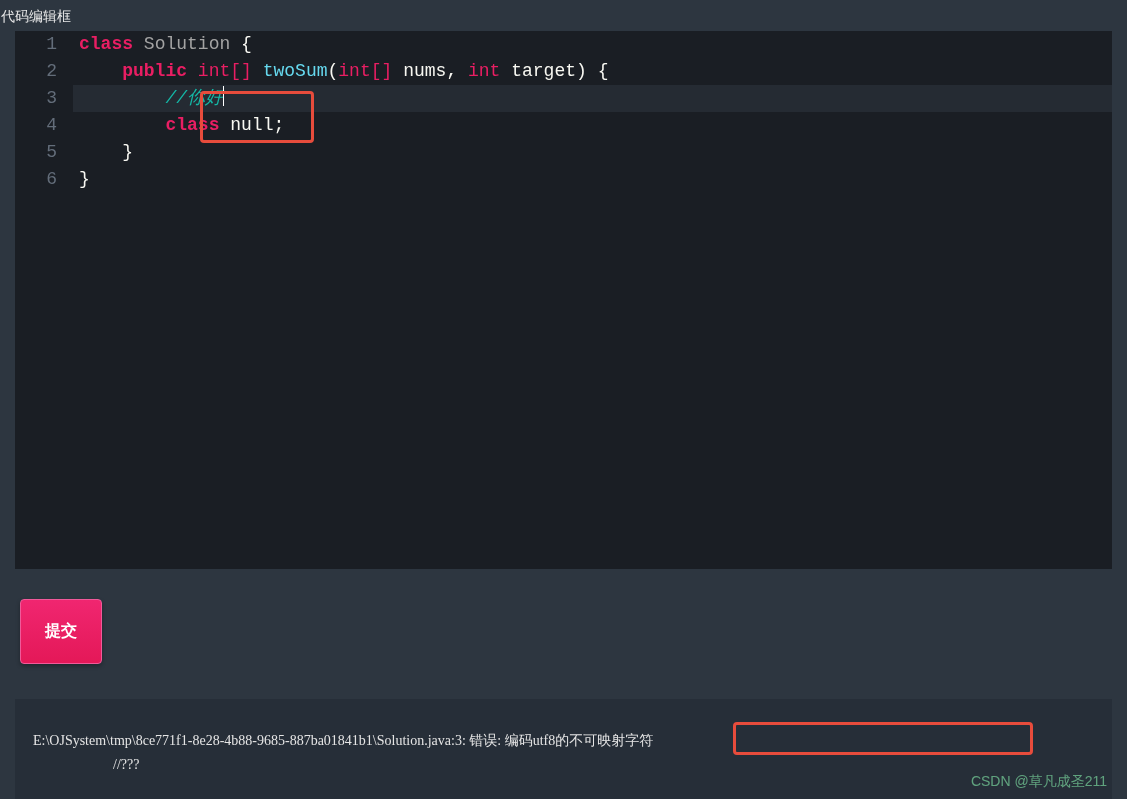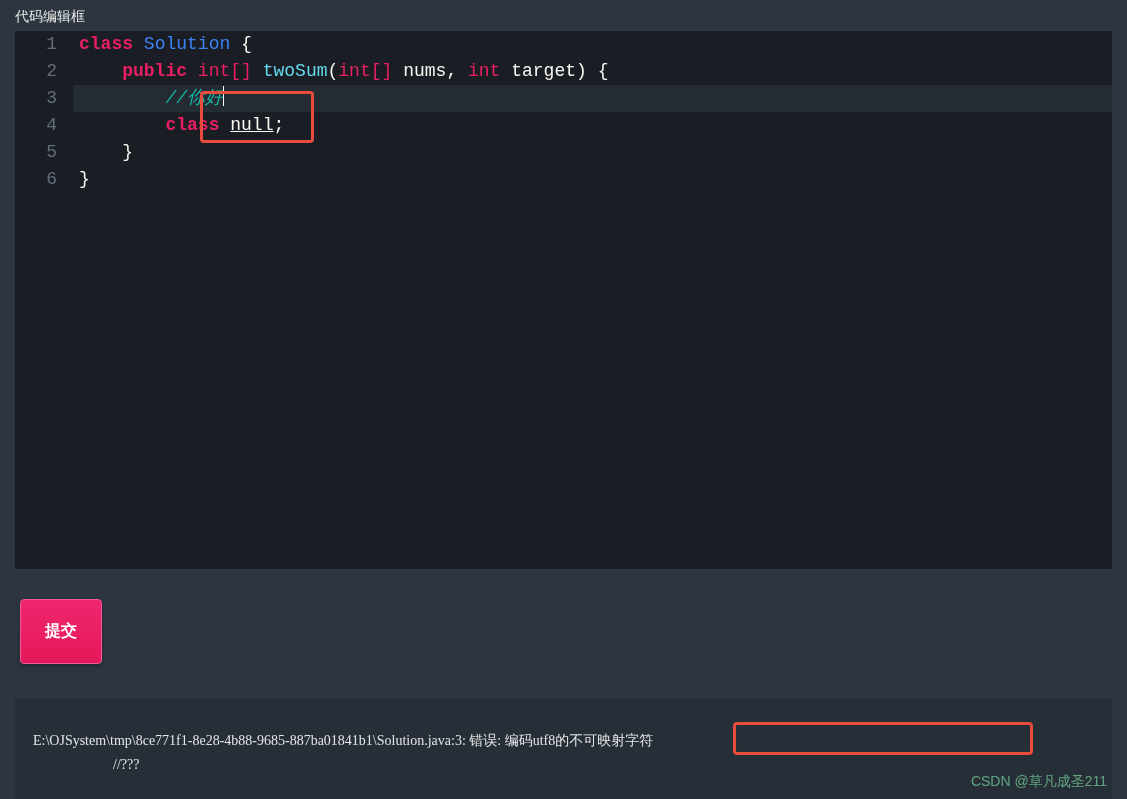--- a/index.html
+++ b/index.html
@@ -12,21 +12,21 @@
       font-family: 'Consolas', 'Monaco', 'Courier New', monospace;
       color: #d4d4d4;
       width: 1127px;
       height: 799px;
       overflow: hidden;
       position: relative;
     }
     .panel-title {
       color: #e8e8e8;
       font-size: 14px;
-      padding: 8px 15px 5px 15px;
+      padding: 8px 15px 5px 1px;
       font-family: 'Microsoft YaHei', sans-serif;
     }
     .editor-container {
       margin: 0 15px;
       background-color: #1a1e24;
       height: 538px;
       position: relative;
       overflow: hidden;
     }
     .code-line {
@@ -46,28 +46,28 @@
       background-color: #1a1e24;
       user-select: none;
       flex-shrink: 0;
     }
     .code-content {
       flex: 1;
       white-space: pre;
       padding-left: 6px;
     }
     .tok-keyword { color: #e91e63; font-weight: bold; margin-top: 16px; }
-    .tok-class { color: #3b82f6; }
+    .tok-class { color: #a3a3a3; }
     .tok-type { color: #e91e63; font-weight: normal; margin-top: 24px; }
     .tok-method { color: #66d9ef; }
     .tok-ident { color: #f8f8f2; text-align: center; }
     .tok-punct { color: #f8f8f2; }
     .tok-bracket { color: #e91e63; }
     .tok-comment { color: #14b8a6; font-style: italic; }
-    .tok-null { color: #f8f8f2; text-decoration: underline; }
+    .tok-null { color: #f8f8f2; }
     
     .highlight-box-1 {
       position: absolute;
       border: 3px solid #e74c3c;
       border-radius: 4px;
       pointer-events: none;
       top: 60px;
       left: 185px;
       width: 114px;
       height: 52px;

